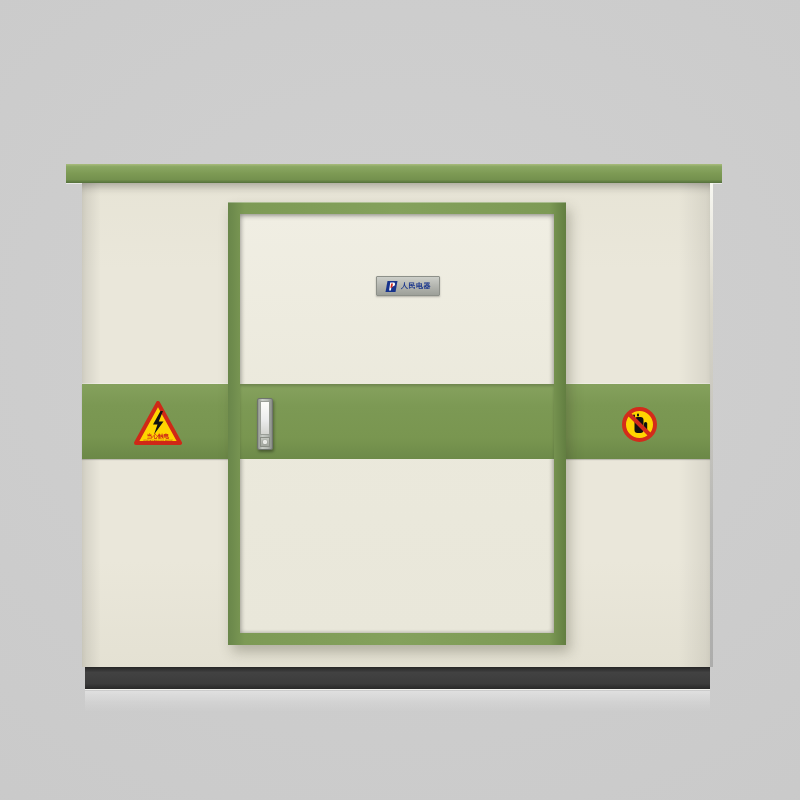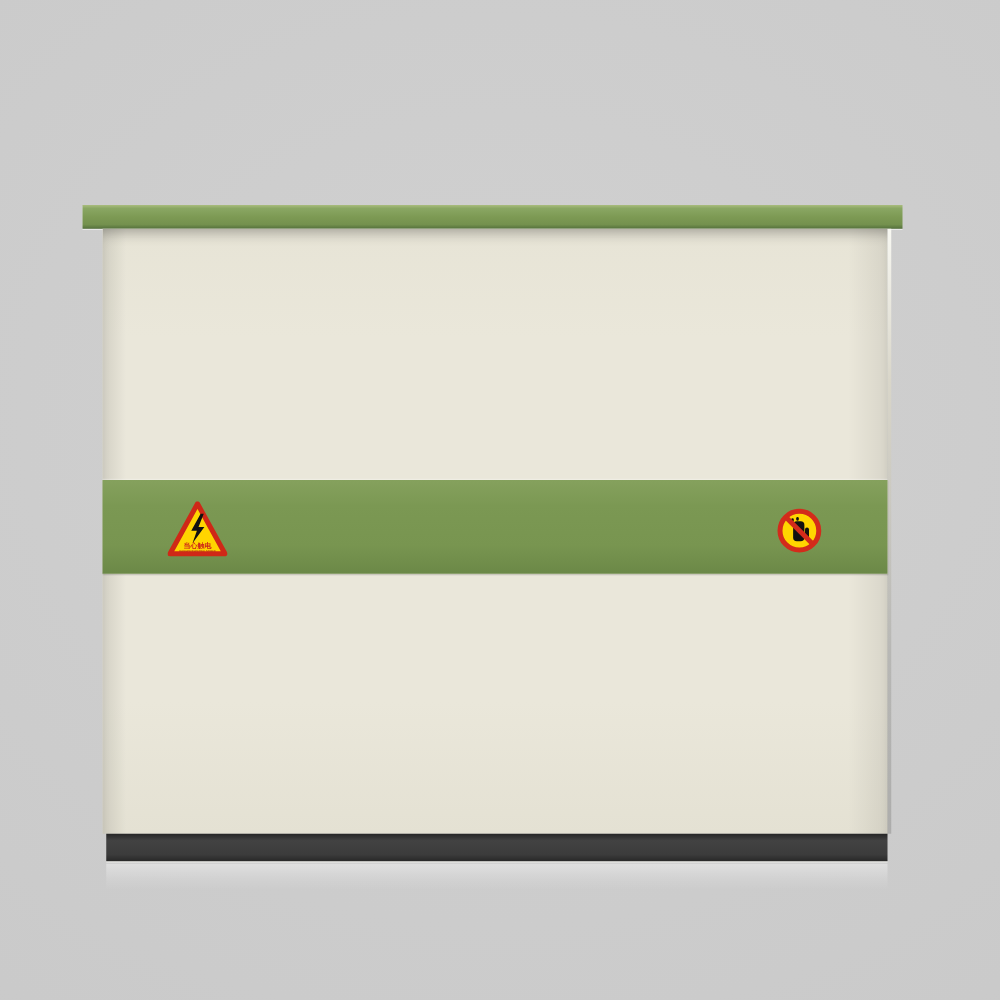--- a/index.html
+++ b/index.html
@@ -93,17 +93,36 @@
       <g fill="#111111">
         <rect x="13.5" y="11" width="9" height="16" rx="3"></rect>
         <rect x="23" y="16" width="3.2" height="9" rx="1.6"></rect>
         <rect x="12" y="8.5" width="2" height="3" rx="1"></rect>
         <rect x="16" y="7.5" width="2" height="3" rx="1"></rect>
       </g>
       <line x1="8" y1="8" x2="29" y2="29" stroke="#d32b1b" stroke-width="4"></line>
     </svg>
   </div>
 
+  <div class="door">
+    <div class="door-panel">
+      <div class="door-band"></div>
+
+      <div class="brand-plate">
+        <svg width="13" height="13" viewBox="0 0 13 13">
+          <path d="M1.5 1 L11.5 1 L9.5 12 L-0.5 12 Z" fill="#17338c" transform="translate(1,0)"></path>
+          <path d="M5.2 2.5 L8.6 2.5 C10.4 2.5 10.6 5.2 8.8 6.1 L6.4 7.3 L5.9 10.5 L4.1 10.5 Z" fill="#ffffff"></path>
+          <path d="M6.2 3.4 L8 3.4 L7.2 7.8 L5.4 7.8 Z" fill="#d22a1e"></path>
+        </svg>
+        <span class="brand-text">人民电器</span>
+      </div>
+
+      <div class="handle">
+        <div class="handle-slot"></div>
+        <div class="handle-lock"></div>
+      </div>
+    </div>
+  </div>
 
   <div class="base"></div>
   <div class="reflection"></div>
 
 </div>
 
 </body></html>

